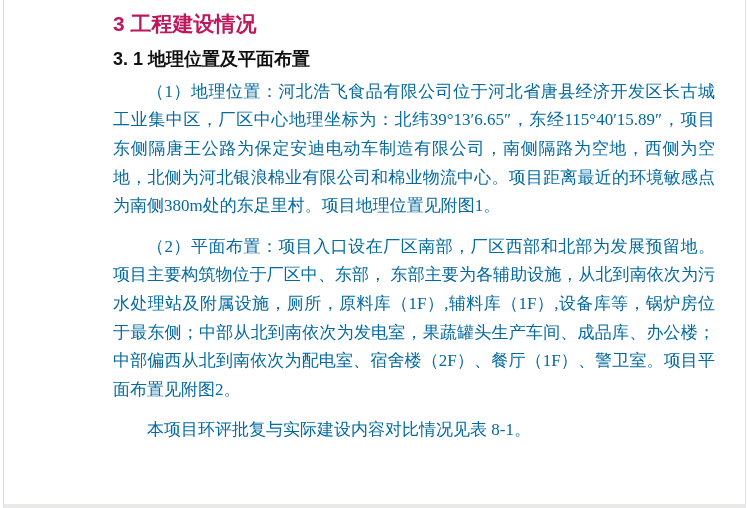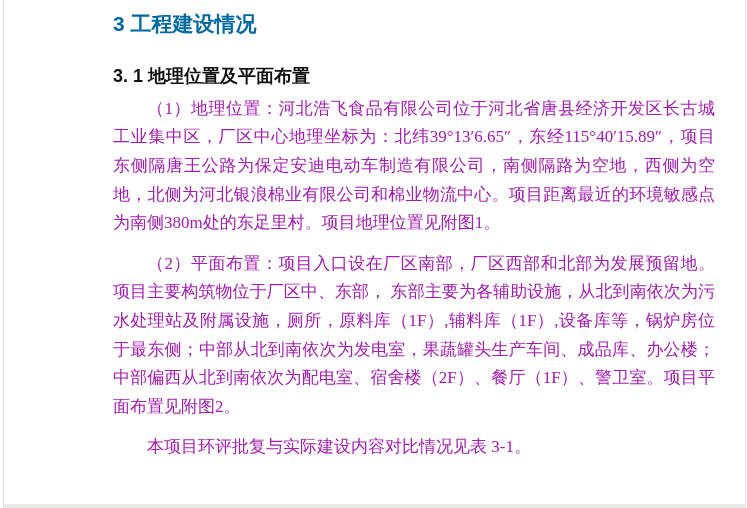--- a/index.html
+++ b/index.html
@@ -29,59 +29,59 @@
     padding: 10px 30px 0 109px;
     color: #1b1b1b;
     font-family: "Liberation Serif", "DejaVu Serif", serif;
   }
   .chapter-heading {
     margin: 2px 0 0 0;
     font-family: "Liberation Sans", "DejaVu Sans", sans-serif;
     font-weight: bold;
     font-size: 21px;
     line-height: 1.15;
-    color: #0369a1;
+    color: #be185d;
   }
   .section-heading {
-    margin: 30px 0 0 0;
+    margin: 13px 0 0 0;
     font-family: "Liberation Sans", "DejaVu Sans", sans-serif;
     font-weight: bold;
     font-size: 18px;
     line-height: 1.15;
     color: #111111;
   }
   .section-heading.second {
     margin-top: 15px;
   }
   .body-para {
     margin: 8px 0 0 0;
     width: 602px;
     font-size: 17px;
     line-height: 28.6px;
     text-align: justify;
     text-justify: inter-ideograph;
     text-indent: 2em;
     word-break: break-all;
-    color: #a21caf;
+    color: #0369a1;
   }
   .body-para + .body-para {
     margin-top: 12px;
   }
 </style>
 </head>
 <body>
 
 <div class="viewport">
   <div class="page">
 
     <h1 class="chapter-heading">3 工程建设情况</h1>
 
     <h2 class="section-heading">3. 1 地理位置及平面布置</h2>
 
     <p class="body-para">（1）地理位置：河北浩飞食品有限公司位于河北省唐县经济开发区长古城工业集中区，厂区中心地理坐标为：北纬39°13′6.65″，东经115°40′15.89″，项目东侧隔唐王公路为保定安迪电动车制造有限公司，南侧隔路为空地，西侧为空地，北侧为河北银浪棉业有限公司和棉业物流中心。项目距离最近的环境敏感点为南侧380m处的东足里村。项目地理位置见附图1。</p>
 
     <p class="body-para">（2）平面布置：项目入口设在厂区南部，厂区西部和北部为发展预留地。项目主要构筑物位于厂区中、东部， 东部主要为各辅助设施，从北到南依次为污水处理站及附属设施，厕所，原料库（1F）,辅料库（1F）,设备库等，锅炉房位于最东侧；中部从北到南依次为发电室，果蔬罐头生产车间、成品库、办公楼；中部偏西从北到南依次为配电室、宿舍楼（2F）、餐厅（1F）、警卫室。项目平面布置见附图2。</p>
 
 
-    <p class="body-para">本项目环评批复与实际建设内容对比情况见表 3-1。</p>
+    <p class="body-para">本项目环评批复与实际建设内容对比情况见表 8-1。</p>
 
   </div>
 </div>
 
 </body></html>

